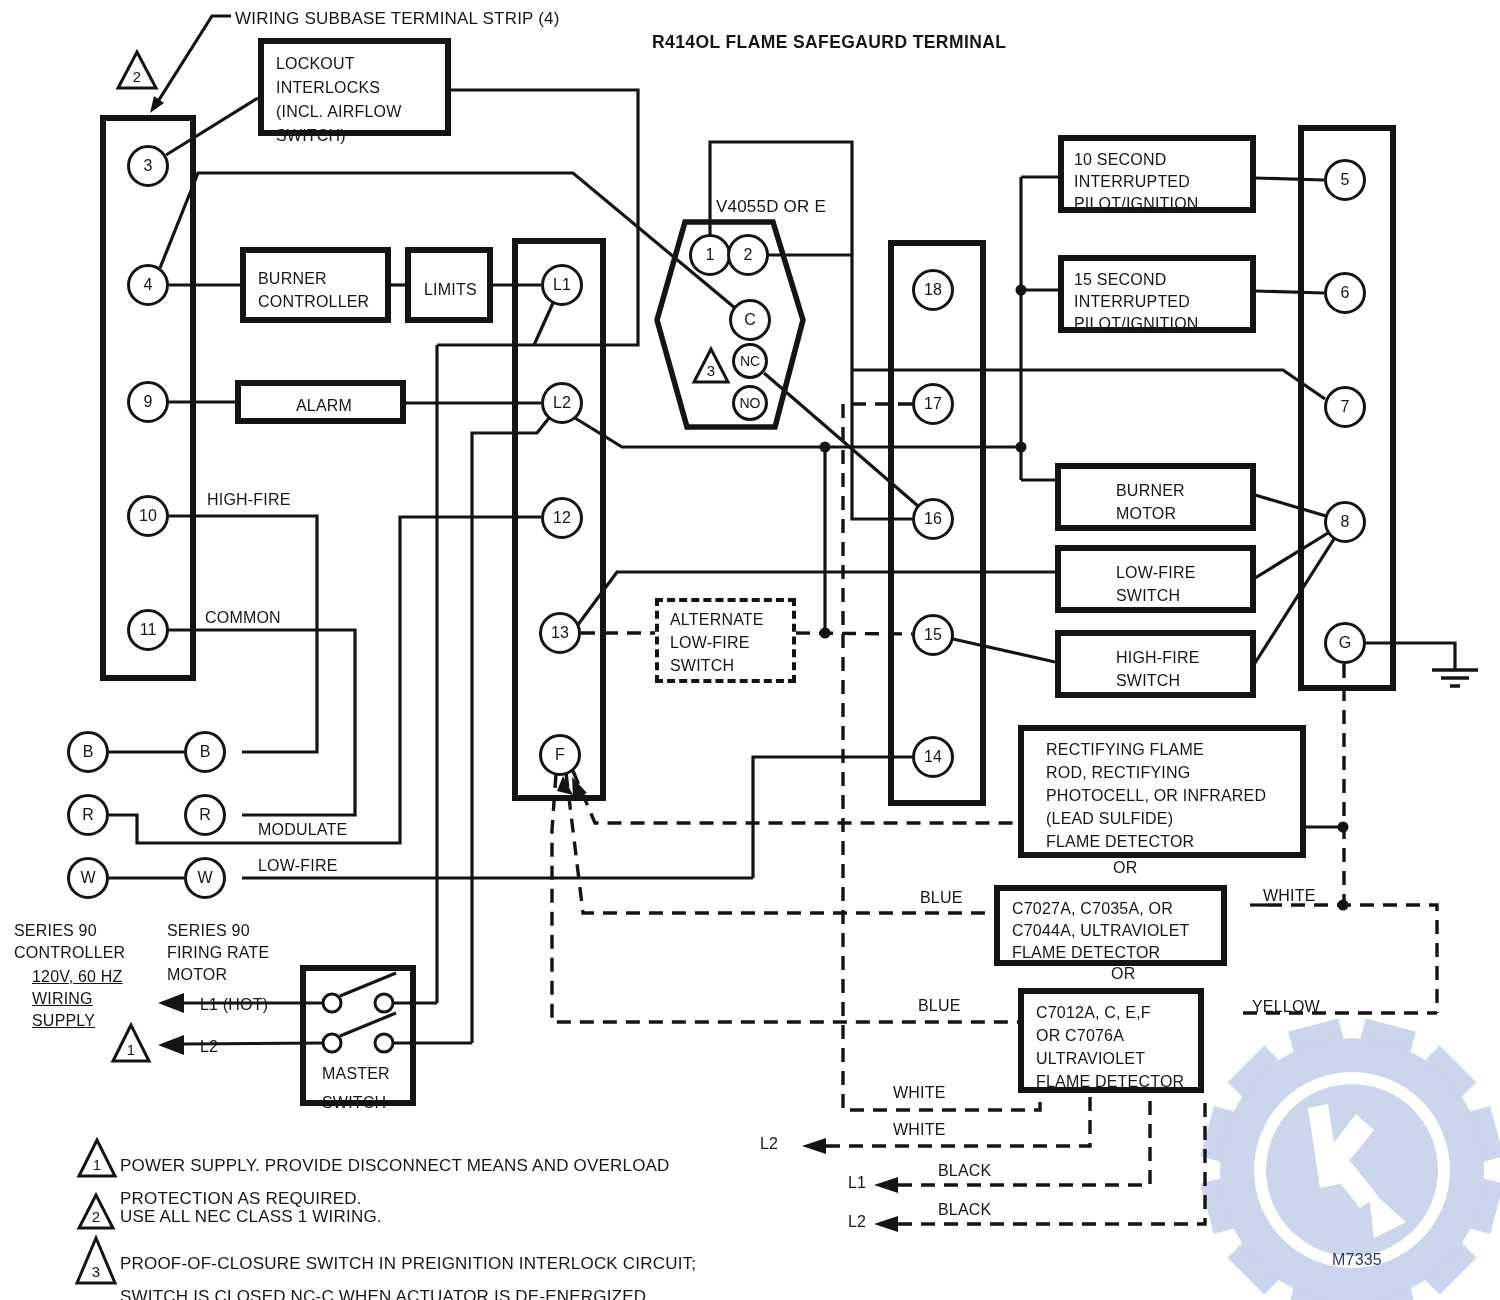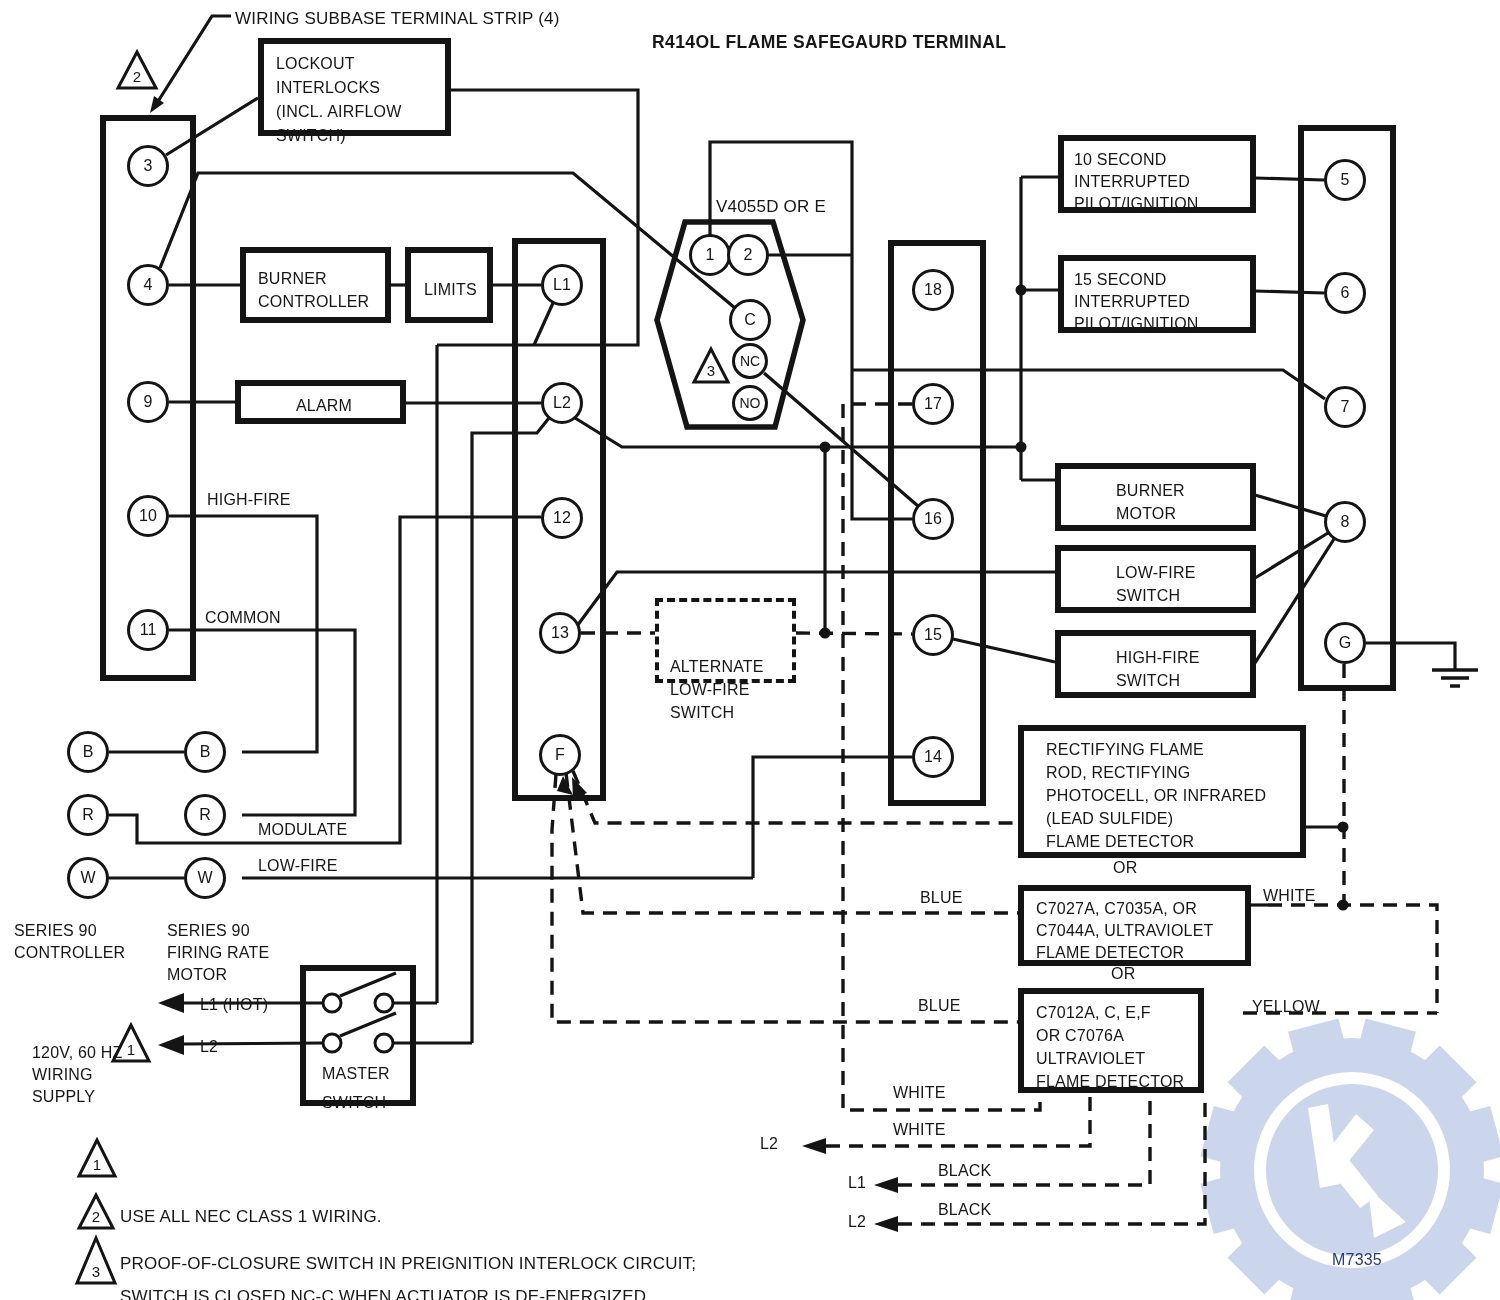--- a/index.html
+++ b/index.html
@@ -223,37 +223,37 @@
       <div class="bl" style="line-height: 23px;">HIGH-FIRE</div>
       <div class="bl" style="line-height: 23px;">SWITCH</div>
     </div>
     <div class="box" style="left: 1018px; top: 725px; width: 288px; height: 133px; padding-left: 22px; padding-top: 7px;">
       <div class="bl" style="line-height: 23px;">RECTIFYING FLAME</div>
       <div class="bl" style="line-height: 23px;">ROD, RECTIFYING</div>
       <div class="bl" style="line-height: 23px;">PHOTOCELL, OR INFRARED</div>
       <div class="bl" style="line-height: 23px;">(LEAD SULFIDE)</div>
       <div class="bl" style="line-height: 23px;">FLAME DETECTOR</div>
     </div>
-    <div class="box" style="left: 1018px; top: 885px; width: 233px; height: 81px; padding-left: 12px; padding-top: 7px;">
+    <div class="box" style="left: 994px; top: 885px; width: 233px; height: 81px; padding-left: 12px; padding-top: 7px;">
       <div class="bl" style="line-height: 22px;">C7027A, C7035A, OR</div>
       <div class="bl" style="line-height: 22px;">C7044A, ULTRAVIOLET</div>
       <div class="bl" style="line-height: 22px;">FLAME DETECTOR</div>
     </div>
     <div class="box" style="left: 1018px; top: 988px; width: 186px; height: 105px; padding-left: 12px; padding-top: 7px;">
       <div class="bl" style="line-height: 23px;">C7012A, C, E,F</div>
       <div class="bl" style="line-height: 23px;">OR C7076A</div>
       <div class="bl" style="line-height: 23px;">ULTRAVIOLET</div>
       <div class="bl" style="line-height: 23px;">FLAME DETECTOR</div>
     </div>
     <div class="box transparent" style="left: 300px; top: 965px; width: 116px; height: 141px; padding-left: 16px; padding-top: 88px;">
       <div class="bl" style="line-height: 29px;">MASTER</div>
       <div class="bl" style="line-height: 29px;">SWITCH</div>
     </div>
     <div class="box dashed" style="left: 655px; top: 598px; width: 141px; height: 85px; padding-left: 11px; padding-top: 6px;">
-      <div class="bl" style="line-height: 23px; margin-top: 47px;">ALTERNATE</div>
+      <div class="bl" style="line-height: 23px;">ALTERNATE</div>
       <div class="bl" style="line-height: 23px;">LOW-FIRE</div>
       <div class="bl" style="line-height: 23px;">SWITCH</div>
     </div>
     <div class="term" style="left: 127px; top: 145px;">3</div>
     <div class="term" style="left: 127px; top: 264px;">4</div>
     <div class="term" style="left: 127px; top: 381px;">9</div>
     <div class="term" style="left: 127px; top: 495px;">10</div>
     <div class="term" style="left: 127px; top: 609px;">11</div>
     <div class="term" style="left: 541px; top: 264px;">L1</div>
     <div class="term" style="left: 541px; top: 382px;">L2</div>
@@ -301,21 +301,21 @@
     </div>
     <div class="flabel" style="left: 14px; top: 920px;">
       <div style="line-height: 22px;">SERIES 90</div>
       <div style="line-height: 22px;">CONTROLLER</div>
     </div>
     <div class="flabel" style="left: 167px; top: 920px;">
       <div style="line-height: 22px;">SERIES 90</div>
       <div style="line-height: 22px;">FIRING RATE</div>
       <div style="line-height: 22px;">MOTOR</div>
     </div>
-    <div class="flabel" style="left: 32px; top: 1042px;">
+    <div class="flabel" style="left: 32px; top: 966px; text-decoration: underline;">
       <div style="line-height: 22px;">120V, 60 HZ</div>
       <div style="line-height: 22px;">WIRING</div>
       <div style="line-height: 22px;">SUPPLY</div>
     </div>
     <div class="flabel" style="left: 200px; top: 994px;">
       <div style="line-height: 21px;">L1 (HOT)</div>
     </div>
     <div class="flabel" style="left: 200px; top: 1036px;">
       <div style="line-height: 21px;">L2</div>
     </div>
@@ -351,20 +351,24 @@
     </div>
     <div class="flabel" style="left: 848px; top: 1211px;">
       <div style="line-height: 21px;">L2</div>
     </div>
     <div class="flabel" style="left: 938px; top: 1160px;">
       <div style="line-height: 21px;">BLACK</div>
     </div>
     <div class="flabel" style="left: 938px; top: 1199px;">
       <div style="line-height: 21px;">BLACK</div>
     </div>
+    <div class="flabel" style="left: 120px; top: 1149px; font-size: 17px;">
+      <div style="line-height: 33px;">POWER SUPPLY. PROVIDE DISCONNECT MEANS AND OVERLOAD</div>
+      <div style="line-height: 33px;">PROTECTION AS REQUIRED.</div>
+    </div>
     <div class="flabel" style="left: 120px; top: 1206px; font-size: 17px;">
       <div style="line-height: 21px;">USE ALL NEC CLASS 1 WIRING.</div>
     </div>
     <div class="flabel" style="left: 120px; top: 1247px; font-size: 17px;">
       <div style="line-height: 33px;">PROOF-OF-CLOSURE SWITCH IN PREIGNITION INTERLOCK CIRCUIT;</div>
       <div style="line-height: 33px;">SWITCH IS CLOSED NC-C WHEN ACTUATOR IS DE-ENERGIZED.</div>
     </div>
     <div class="flabel" style="left: 1332px; top: 1249px; font-size: 16px; color: rgb(42, 58, 124);">
       <div style="line-height: 21px;">M7335</div>
     </div>

